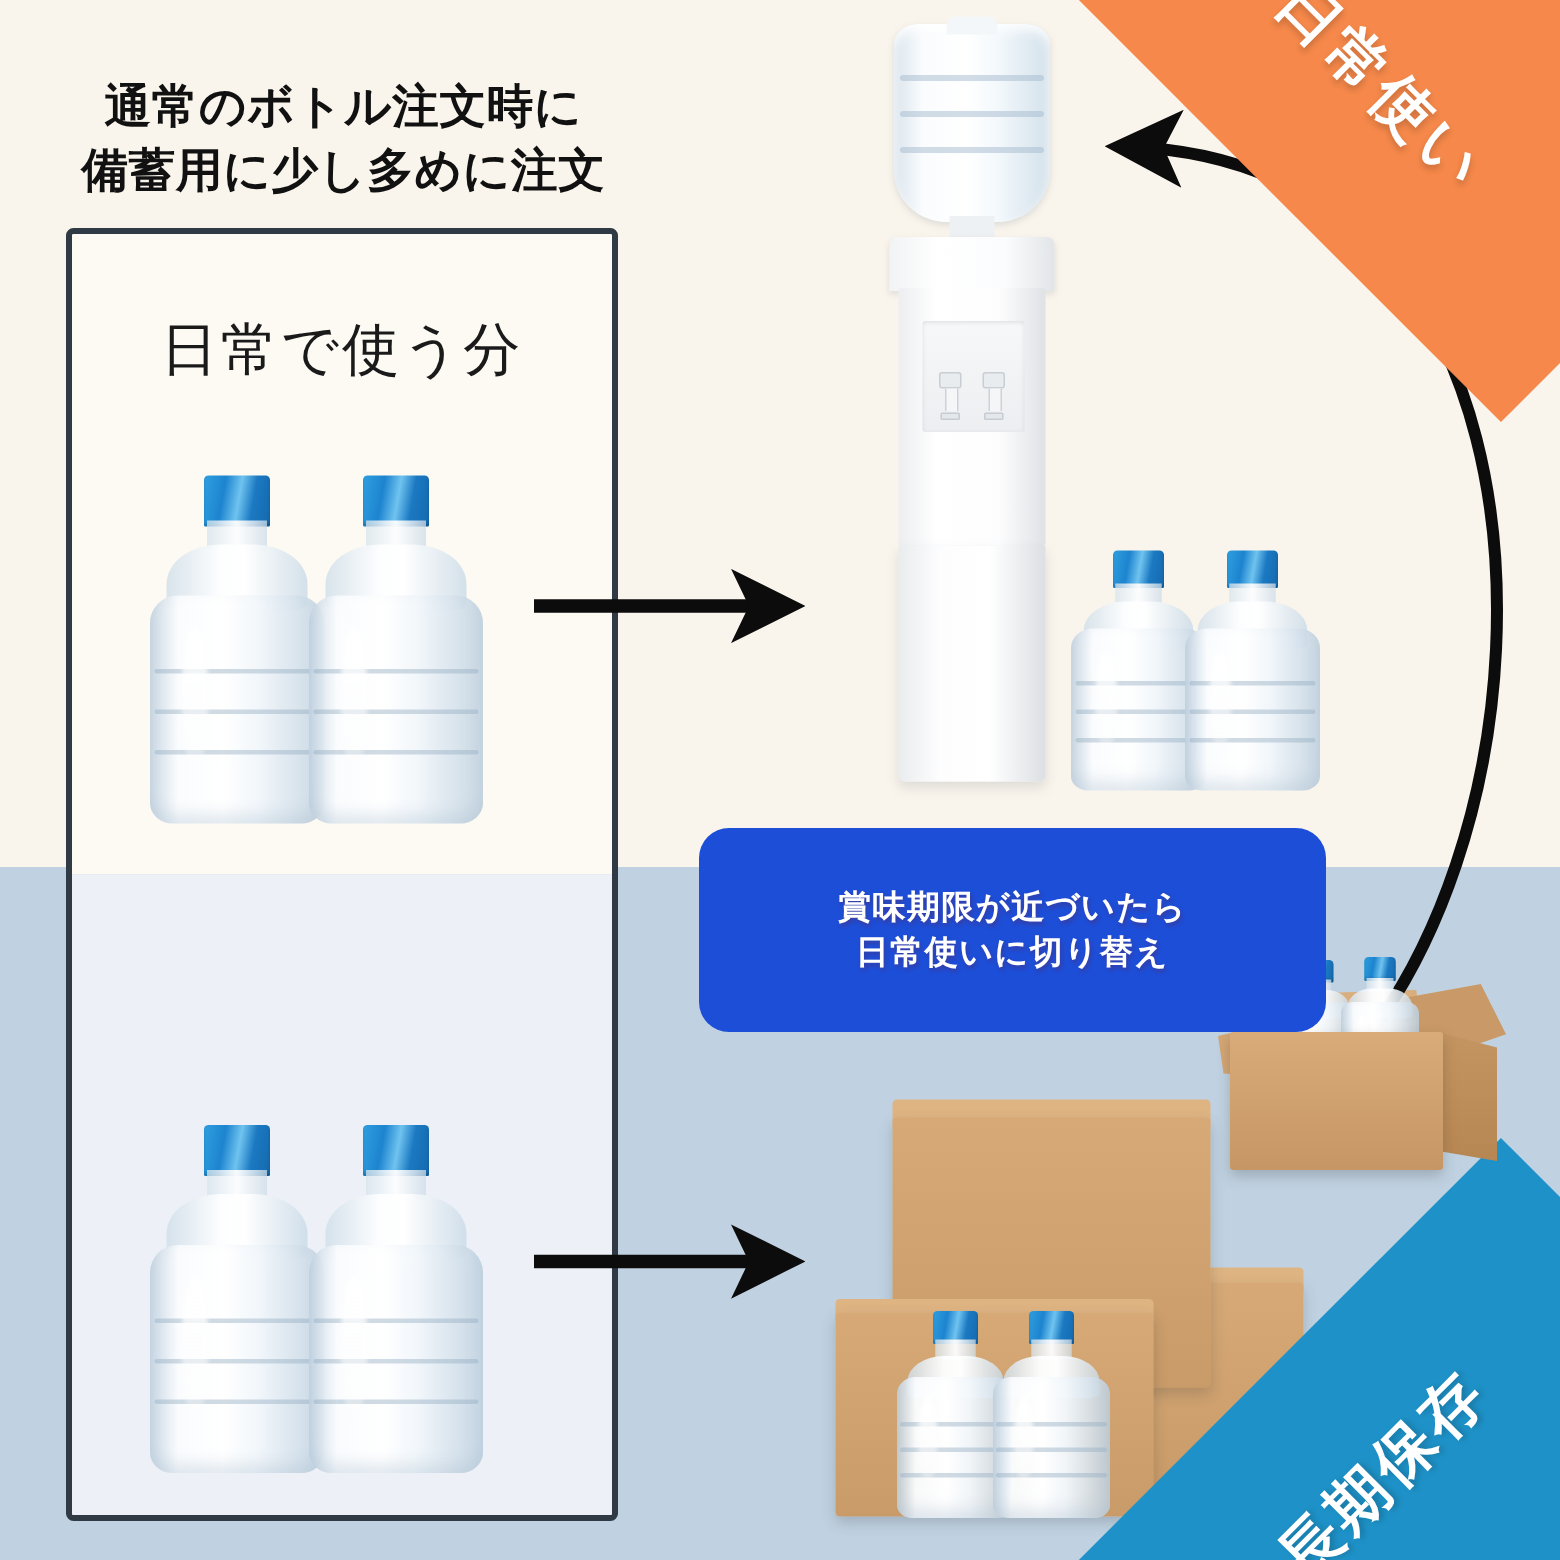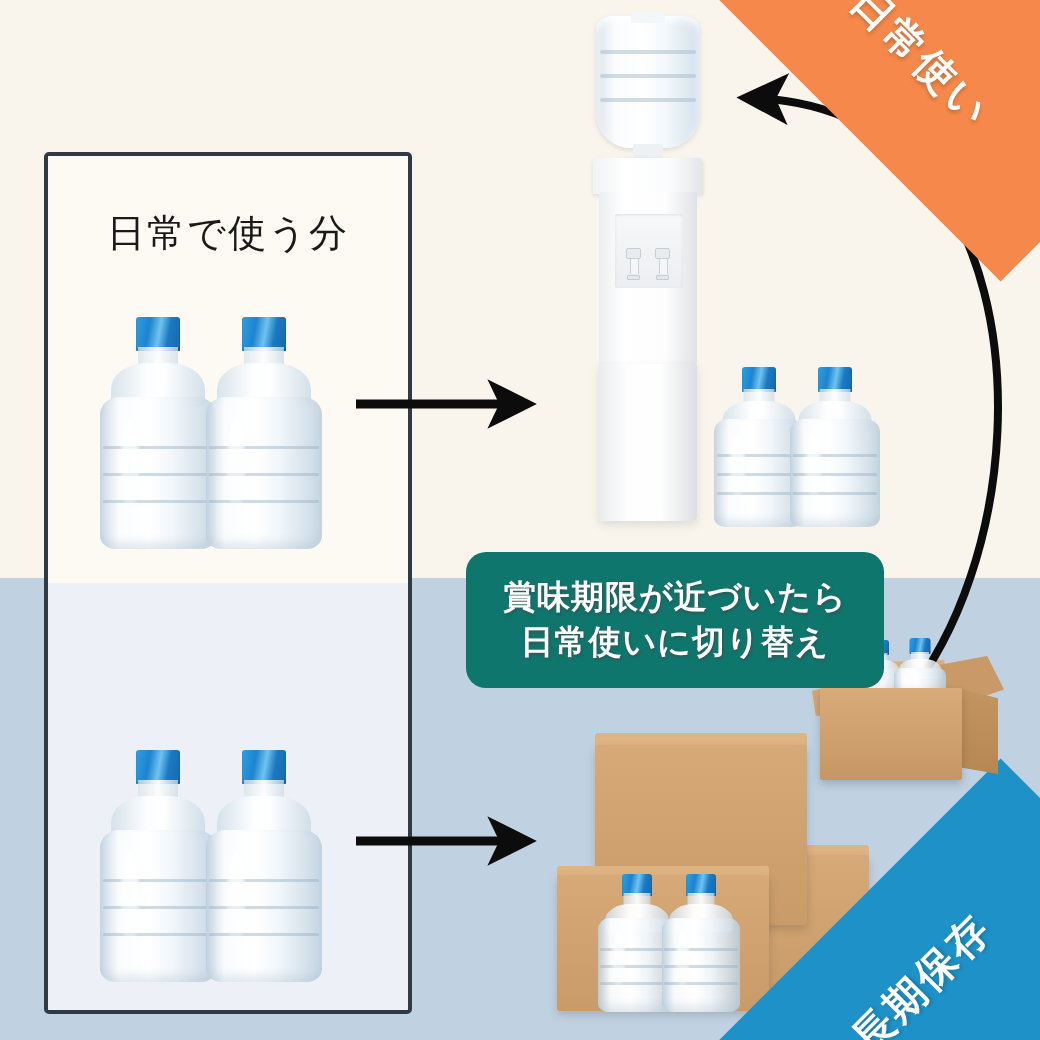--- a/index.html
+++ b/index.html
@@ -355,28 +355,28 @@
     background: #d9ad7c;
   }
 
   
   .callout {
     position: absolute;
     left: 466px;
     top: 552px;
     width: 418px;
     height: 136px;
-    background: #0f766e;
+    background: #1d4ed8;
     border-radius: 20px;
     display: flex;
     flex-direction: column;
     align-items: center;
     justify-content: center;
     color: #ffffff;
-    font-size: 33px;
+    font-size: 22px;
     font-weight: bold;
     line-height: 1.35;
     letter-spacing: 1px;
     text-shadow: 1px 2px 3px rgba(120,20,25,.30);
     white-space: pre-line;
     text-align: center;
     z-index: 40;
   }
 
   
@@ -388,20 +388,22 @@
   }
 </style>
 </head>
 <body>
 
 <div id="canvas">
 
   <div class="bg-top"></div>
   <div class="bg-bottom"></div>
 
+  <div class="headline">通常のボトル注文時に
+備蓄用に少し多めに注文</div>
 
   <div class="panel">
     <div class="panel-half panel-top">
       <div class="panel-label label-daily">日常で使う分</div>
 
       <div class="bottle" style="left:52px; bottom:34px; width:116px; height:232px;">
         <div class="cap" style="width:44px;height:34px;"></div>
         <div class="neck" style="top:30px;width:40px;height:20px;"></div>
         <div class="shoulder" style="top:46px;width:94px;height:44px;"></div>
         <div class="body" style="height:152px;">

